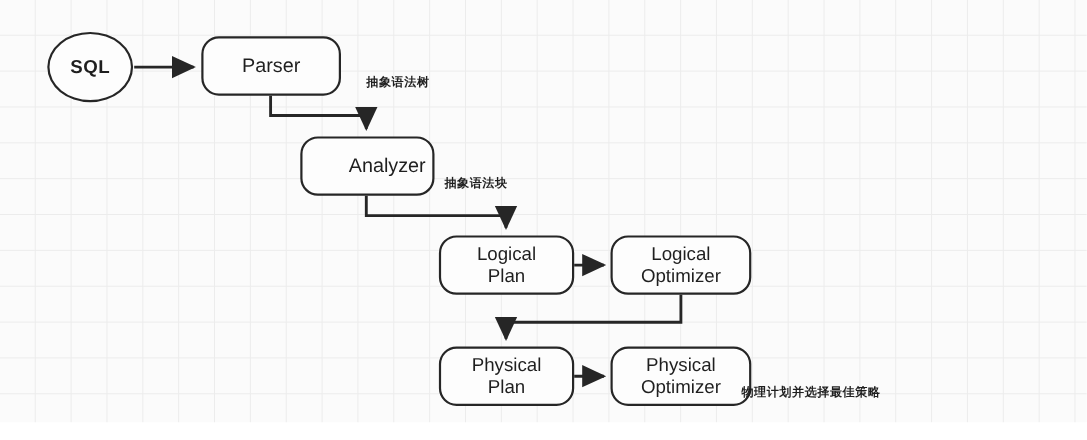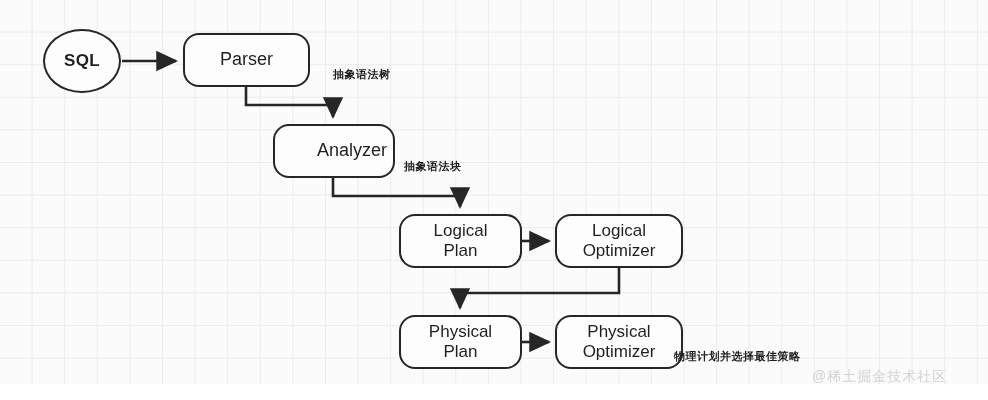--- a/index.html
+++ b/index.html
@@ -128,15 +128,14 @@
 Optimizer</span>
   </div>
 
   <div class="annot" style="left:333px; top:51px;">抽象语法树</div>
 
   <div class="annot" style="left:404px; top:143px;">抽象语法块</div>
 
 
   <div class="annot" style="left:674px; top:333px;">物理计划并选择最佳策略</div>
 
-  <div class="watermark" style="left:812px; top:368px;">@稀土掘金技术社区</div>
 
 </div>
 
 </body></html>

